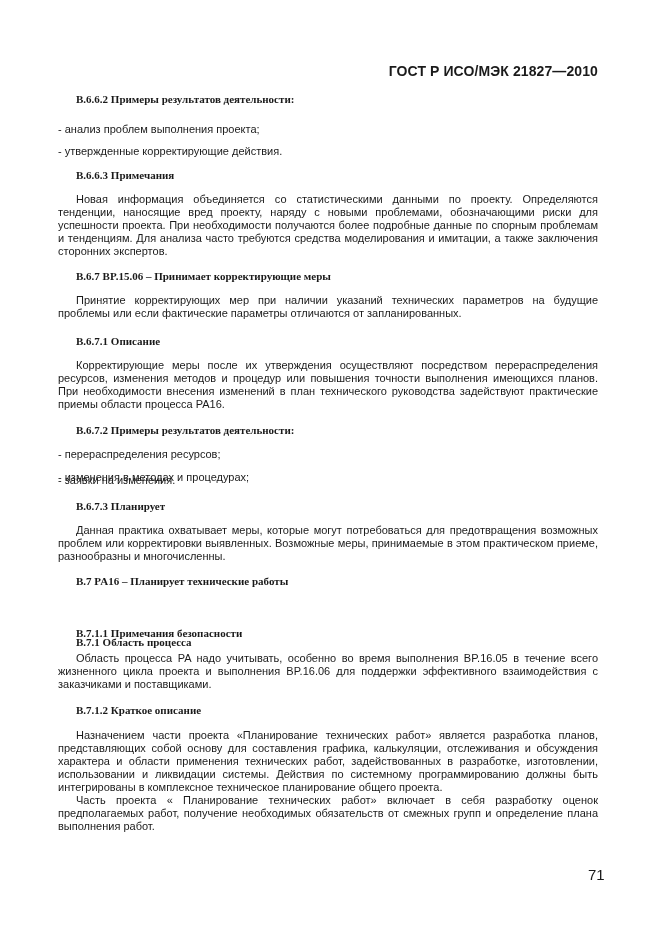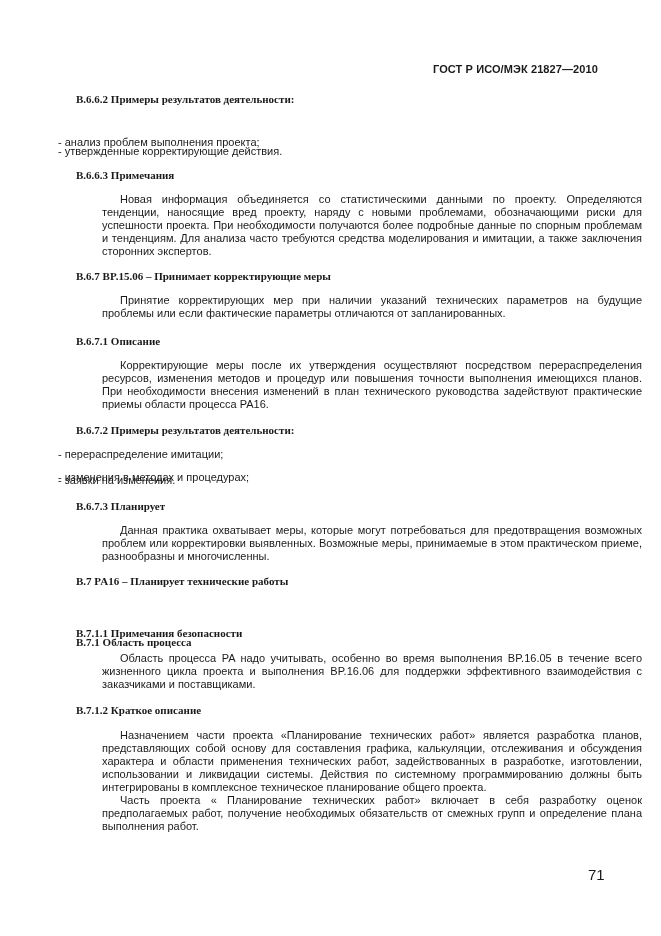--- a/index.html
+++ b/index.html
@@ -1,46 +1,46 @@
 <!DOCTYPE html>
 <html><head>
 <meta charset="utf-8">
 <style>
   html, body { margin: 0; padding: 0; background: #ffffff; }
   body { width: 661px; height: 936px; position: relative; overflow: hidden;
          font-family: "Liberation Sans", sans-serif; color: #1a1a1a; }
   .page { position: absolute; left: 58px; top: 0; width: 540px; }
-  .hdr { position: absolute; right: 0; top: 63px; font-weight: bold; font-size: 11px; letter-spacing: 0.1px; }
+  .hdr { position: absolute; right: 0; top: 63px; font-weight: bold; font-size: 14px; letter-spacing: 0.1px; }
   .h { position: absolute; left: 18px; font-weight: bold; font-size: 11px; white-space: nowrap; font-family: Liberation Serif, serif; }
-  .p { position: absolute; left: 0; width: 540px; font-size: 11px; line-height: 13.1px; text-align: justify; margin-left: 44px; }
+  .p { position: absolute; left: 0; width: 540px; font-size: 11px; line-height: 13.1px; text-align: justify; }
   .p.ind { text-indent: 18px; }
   .li { position: absolute; left: 0; font-size: 11px; line-height: 13.1px; white-space: nowrap; }
   .pn { position: absolute; left: 530px; top: 866px; font-size: 15px; }
 </style>
 </head>
 <body>
 
 <div class="page">
   <div class="hdr">ГОСТ Р ИСО/МЭК 21827—2010</div>
 
   <div class="h" style="top:93px">В.6.6.2 Примеры результатов деятельности:</div>
-  <div class="li" style="top:136px">- анализ проблем выполнения проекта;</div>
+  <div class="li" style="top:123px">- анализ проблем выполнения проекта;</div>
   <div class="li" style="top:145px">- утвержденные корректирующие действия.</div>
 
   <div class="h" style="top:169px">В.6.6.3 Примечания</div>
   <div class="p ind" style="top:193px">Новая информация объединяется со статистическими данными по проекту. Определяются тенденции, наносящие вред проекту, наряду с новыми проблемами, обозначающими риски для успешности проекта. При необходимости получаются более подробные данные по спорным проблемам и тенденциям. Для анализа часто требуются средства моделирования и имитации, а также заключения сторонних экспертов.</div>
 
   <div class="h" style="top:270px">В.6.7 BP.15.06 – Принимает корректирующие меры</div>
   <div class="p ind" style="top:294px">Принятие корректирующих мер при наличии указаний технических параметров на будущие проблемы или если фактические параметры отличаются  от запланированных.</div>
 
   <div class="h" style="top:335px">В.6.7.1 Описание</div>
   <div class="p ind" style="top:359px">Корректирующие меры после их утверждения осуществляют посредством перераспределения ресурсов, изменения методов и процедур или повышения точности выполнения имеющихся планов. При необходимости внесения изменений в план технического руководства задействуют практические приемы области процесса PA16.</div>
 
   <div class="h" style="top:424px">В.6.7.2 Примеры результатов деятельности:</div>
-  <div class="li" style="top:448px">- перераспределение имитации;</div>
+  <div class="li" style="top:448px">- перераспределения ресурсов;</div>
   <div class="li" style="top:471px">- изменения в методах и процедурах;</div>
   <div class="li" style="top:474px">- заявки на изменения.</div>
 
   <div class="h" style="top:500px">В.6.7.3 Планирует</div>
   <div class="p ind" style="top:524px">Данная практика охватывает меры, которые могут потребоваться для предотвращения возможных проблем или корректировки выявленных. Возможные меры, принимаемые в этом практическом приеме, разнообразны и многочисленны.</div>
 
   <div class="h" style="top:575px">В.7 PA16 – Планирует технические работы</div>
   <div class="h" style="top:636px">В.7.1 Область процесса</div>
   <div class="h" style="top:627px">В.7.1.1 Примечания безопасности</div>
   <div class="p ind" style="top:652px">Область процесса PA надо учитывать, особенно во время выполнения BP.16.05 в течение всего жизненного цикла проекта и выполнения BP.16.06 для поддержки эффективного взаимодействия с заказчиками и поставщиками.</div>

